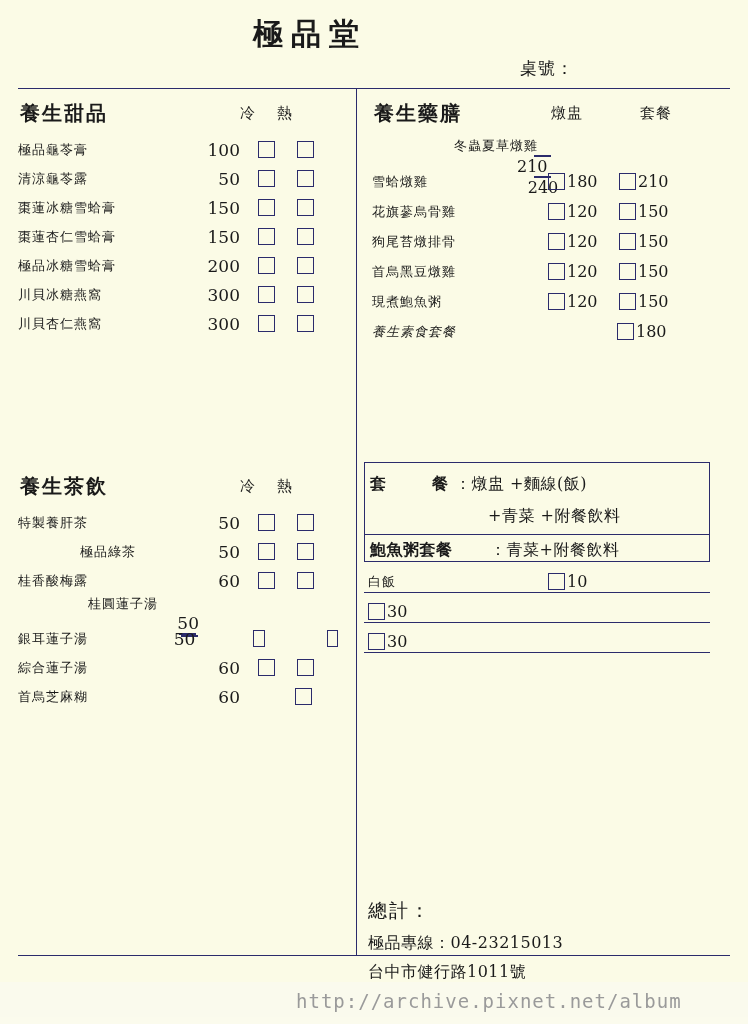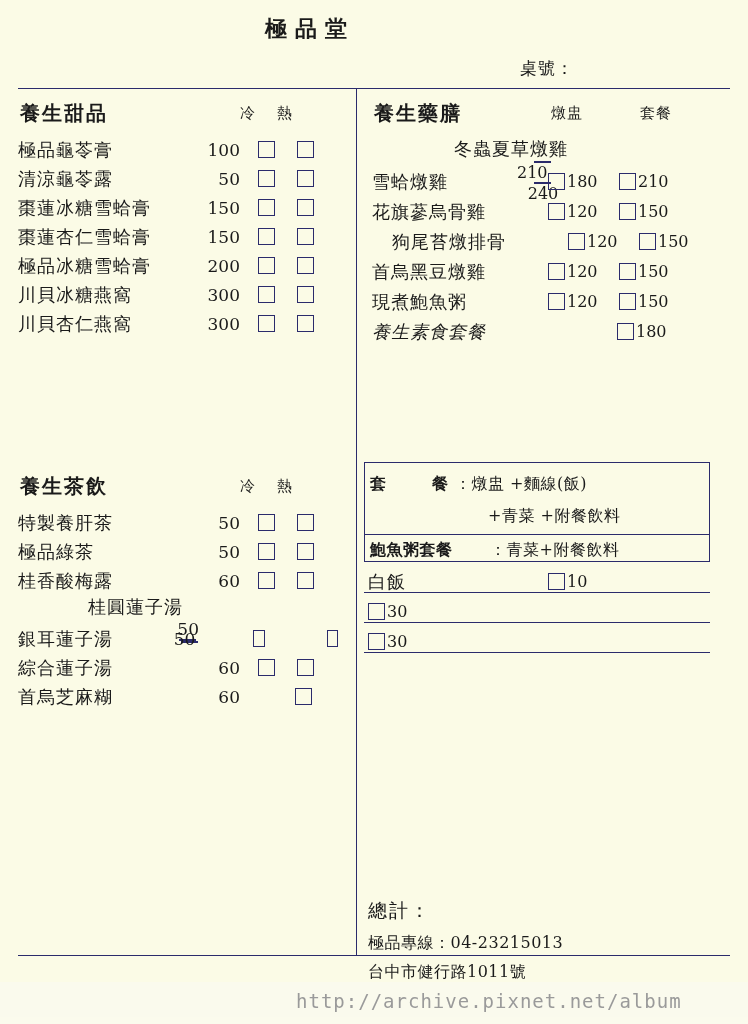--- a/index.html
+++ b/index.html
@@ -22,21 +22,21 @@
     height: 1024px;
     background: #fbfbe6;
   }
   
   .title {
     position: absolute;
     top: 14px;
     left: 0;
     width: 620px;
     text-align: center;
-    font-size: 22px;
+    font-size: 30px;
     letter-spacing: 8px;
     font-weight: 600;
     font-family: "DejaVu Serif", "Liberation Serif", serif;
   }
   
   .table-no {
     position: absolute;
     top: 57px;
     left: 520px;
     font-size: 17px;
@@ -82,21 +82,21 @@
     letter-spacing: 1px;
   }
 
   .row {
     position: absolute;
     height: 29px;
     display: flex;
     align-items: center;
   }
   .name {
-    font-size: 18px;
+    font-size: 13px;
     letter-spacing: 1px;
     white-space: nowrap;
   }
   .price {
     font-size: 17px;
     text-align: right;
     font-family: "DejaVu Serif", "Liberation Serif", serif;
   }
   .box {
     display: inline-block;
@@ -241,21 +241,21 @@
   <div class="col-head" style="left:240px; top:477px;">冷</div>
   <div class="col-head" style="left:277px; top:477px;">熱</div>
 
   <div class="row" style="left:18px; top:508px; width:320px;">
     <span class="name" style="width:180px;">特製養肝茶</span>
     <span class="price" style="width:42px;">50</span>
     <span class="box" style="margin-left:18px;"></span>
     <span class="box" style="margin-left:22px;"></span>
   </div>
   <div class="row" style="left:18px; top:537px; width:320px;">
-    <span class="name" style="width:180px;">極品綠茶</span>
+    <span class="name" style="width:180px;text-align:center;">極品綠茶</span>
     <span class="price" style="width:42px;">50</span>
     <span class="box" style="margin-left:18px;"></span>
     <span class="box" style="margin-left:22px;"></span>
   </div>
   <div class="row" style="left:18px; top:566px; width:320px;">
     <span class="name" style="width:180px;">桂香酸梅露</span>
     <span class="price" style="width:42px;">60</span>
     <span class="box" style="margin-left:18px;"></span>
     <span class="box" style="margin-left:22px;"></span>
   </div>
@@ -302,21 +302,21 @@
     <span class="box"></span>
     <span class="boxprice">210</span>
   </div>
   <div class="row" style="left:372px; top:197px; width:340px;">
     <span class="name" style="width:176px;">花旗蔘烏骨雞</span>
     <span class="box"></span>
     <span class="boxprice" style="width:52px;display:inline-block;">120</span>
     <span class="box"></span>
     <span class="boxprice">150</span>
   </div>
-  <div class="row" style="left:372px; top:227px; width:340px;margin-left:20px;">
+  <div class="row" style="left:372px; top:227px; width:340px;">
     <span class="name" style="width:176px;">狗尾苔燉排骨</span>
     <span class="box"></span>
     <span class="boxprice" style="width:52px;display:inline-block;">120</span>
     <span class="box"></span>
     <span class="boxprice">150</span>
   </div>
   <div class="row" style="left:372px; top:257px; width:340px;">
     <span class="name" style="width:176px;">首烏黑豆燉雞</span>
     <span class="box"></span>
     <span class="boxprice" style="width:52px;display:inline-block;">120</span>

